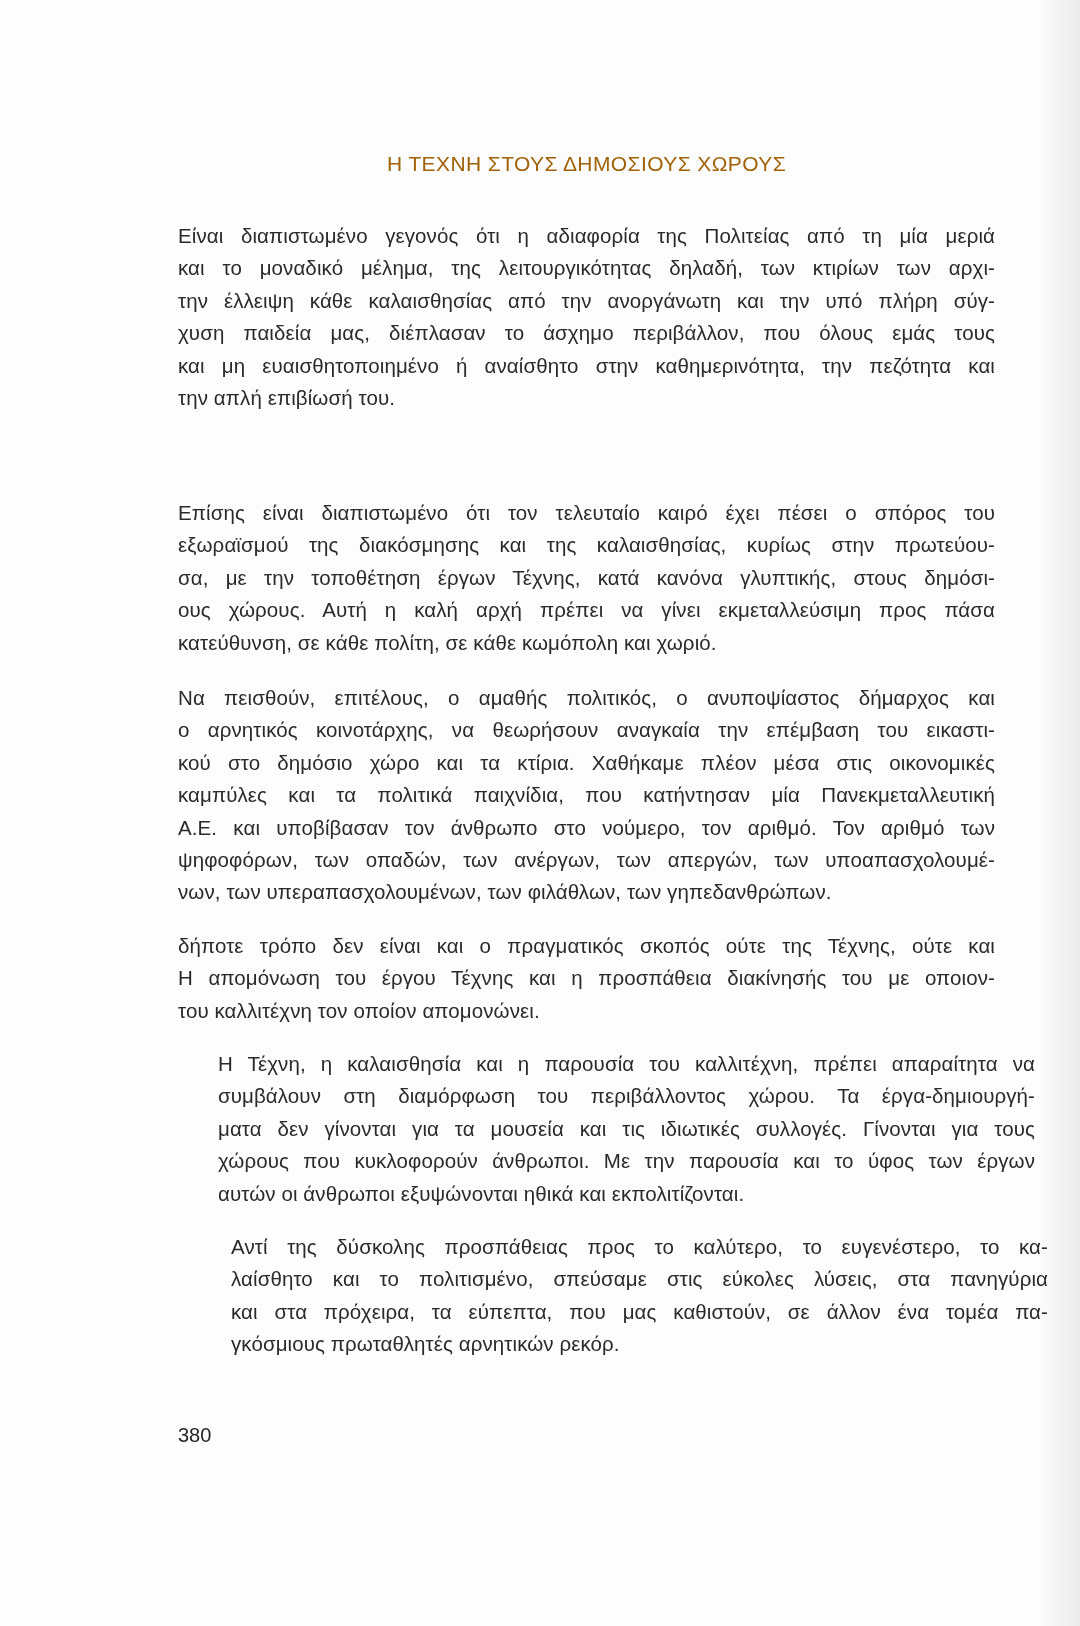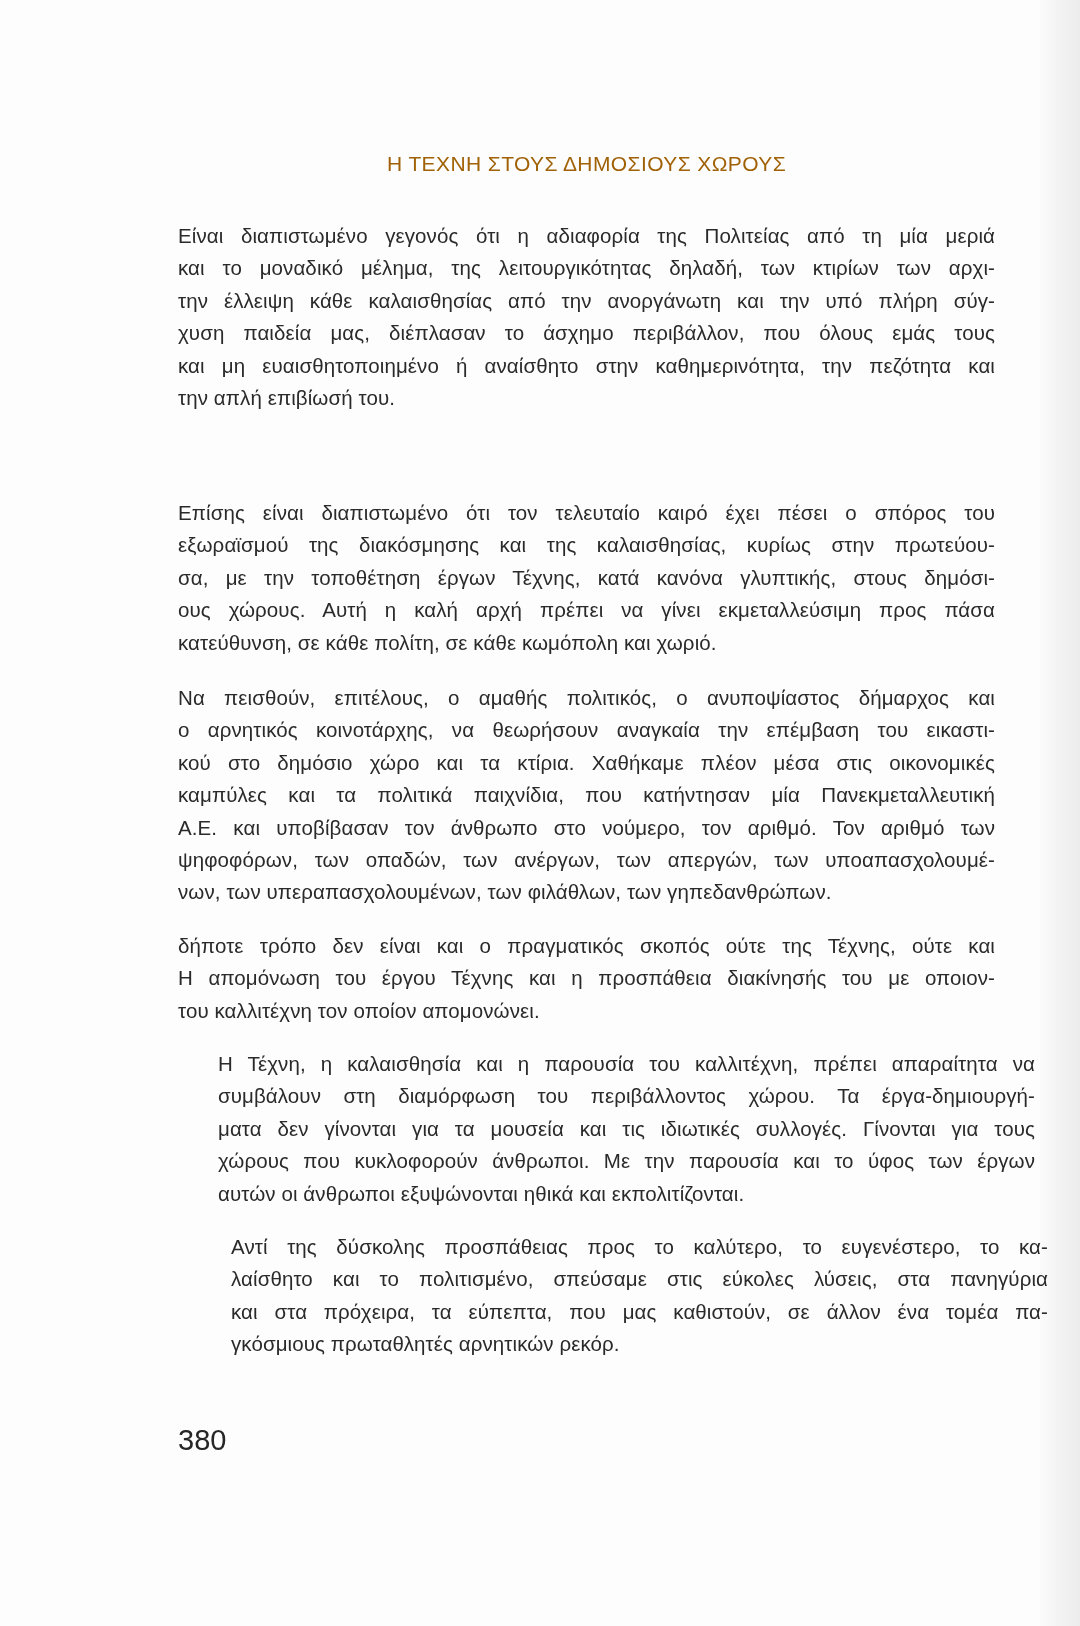--- a/index.html
+++ b/index.html
@@ -70,21 +70,21 @@
     .p1 { position: absolute; top: 0; left: 0; width: 817px; }
     .p2 { position: absolute; top: 277px; left: 0; width: 817px; }
     .p3 { position: absolute; top: 462px; left: 0; width: 817px; }
     .p4 { position: absolute; top: 710px; left: 0; width: 817px; }
     .p5 { position: absolute; top: 828px; left: 0; width: 817px; margin-left: 40px; }
     .p6 { position: absolute; top: 1011px; left: 5px; width: 817px; margin-left: 48px; }
     .page-number {
       position: absolute;
       left: 178px;
       top: 1424px;
-      font-size: 29px;
+      font-size: 20px;
       color: #262626;
     }
   </style>
 </head>
 <body>
 
 <div class="page-edge"></div>
 
 <div class="page">
   <div class="title">

